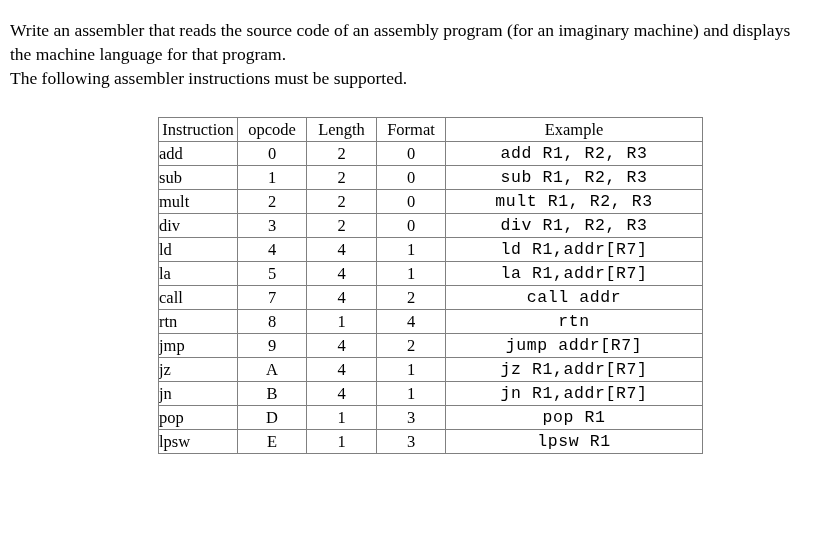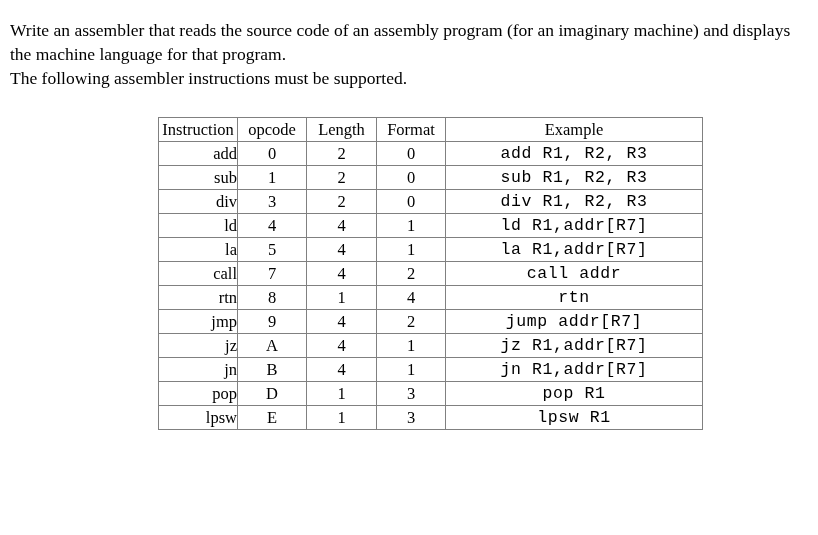--- a/index.html
+++ b/index.html
@@ -63,21 +63,21 @@
     color: #000;
     overflow: hidden;
     white-space: nowrap;
   }
 
   table.instr-table thead th {
     text-align: center;
     font-size: 16.5px;
   }
 
-  th.col-instruction, td.col-instruction { width: 78px; text-align: right; }
+  th.col-instruction, td.col-instruction { width: 78px; text-align: left; }
   th.col-opcode,      td.col-opcode      { width: 68px; text-align: center; margin-top: 25px; }
   th.col-length,      td.col-length      { width: 69px; text-align: center; }
   th.col-format,      td.col-format      { width: 68px; text-align: center; }
   th.col-example,     td.col-example     { width: 256px; text-align: center; }
 
   th.col-example {
     text-align: left;
     padding-left: 7px;
   }
 
@@ -119,20 +119,27 @@
             <td class="col-example">add   R1,  R2,  R3</td>
           </tr>
           <tr>
             <td class="col-instruction">sub</td>
             <td class="col-opcode">1</td>
             <td class="col-length">2</td>
             <td class="col-format">0</td>
             <td class="col-example">sub   R1,  R2,  R3</td>
           </tr>
           <tr>
+            <td class="col-instruction">mult</td>
+            <td class="col-opcode">2</td>
+            <td class="col-length">2</td>
+            <td class="col-format">0</td>
+            <td class="col-example">mult  R1,  R2,  R3</td>
+          </tr>
+          <tr>
             <td class="col-instruction">div</td>
             <td class="col-opcode">3</td>
             <td class="col-length">2</td>
             <td class="col-format">0</td>
             <td class="col-example">div   R1,  R2,  R3</td>
           </tr>
           <tr>
             <td class="col-instruction">ld</td>
             <td class="col-opcode">4</td>
             <td class="col-length">4</td>

